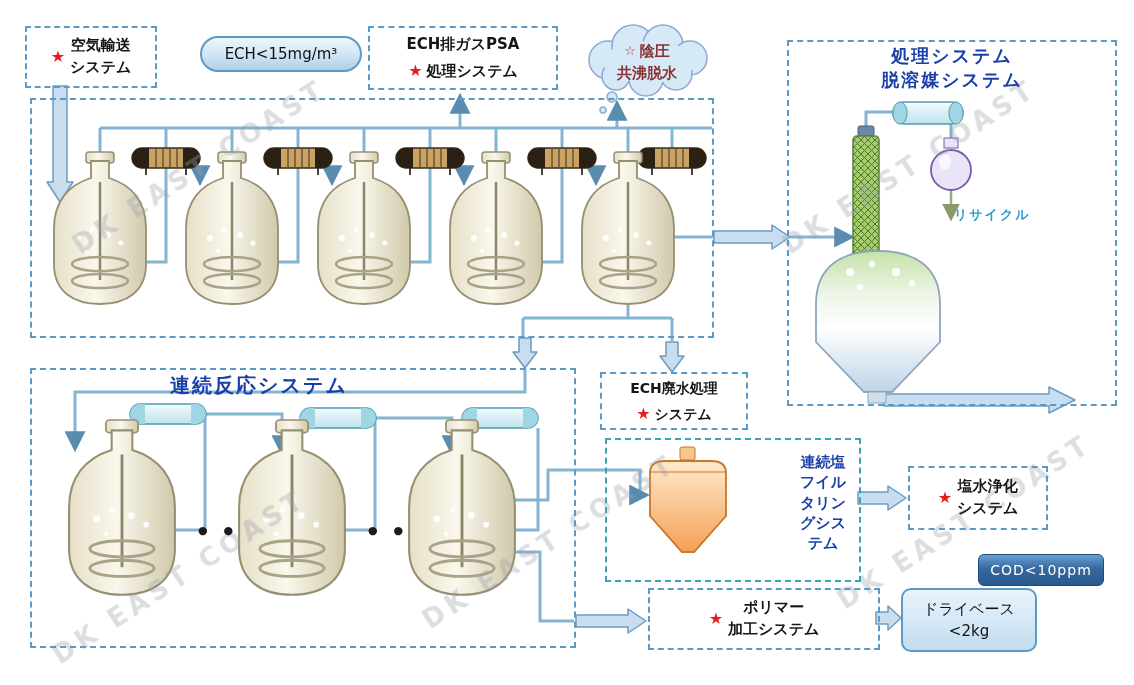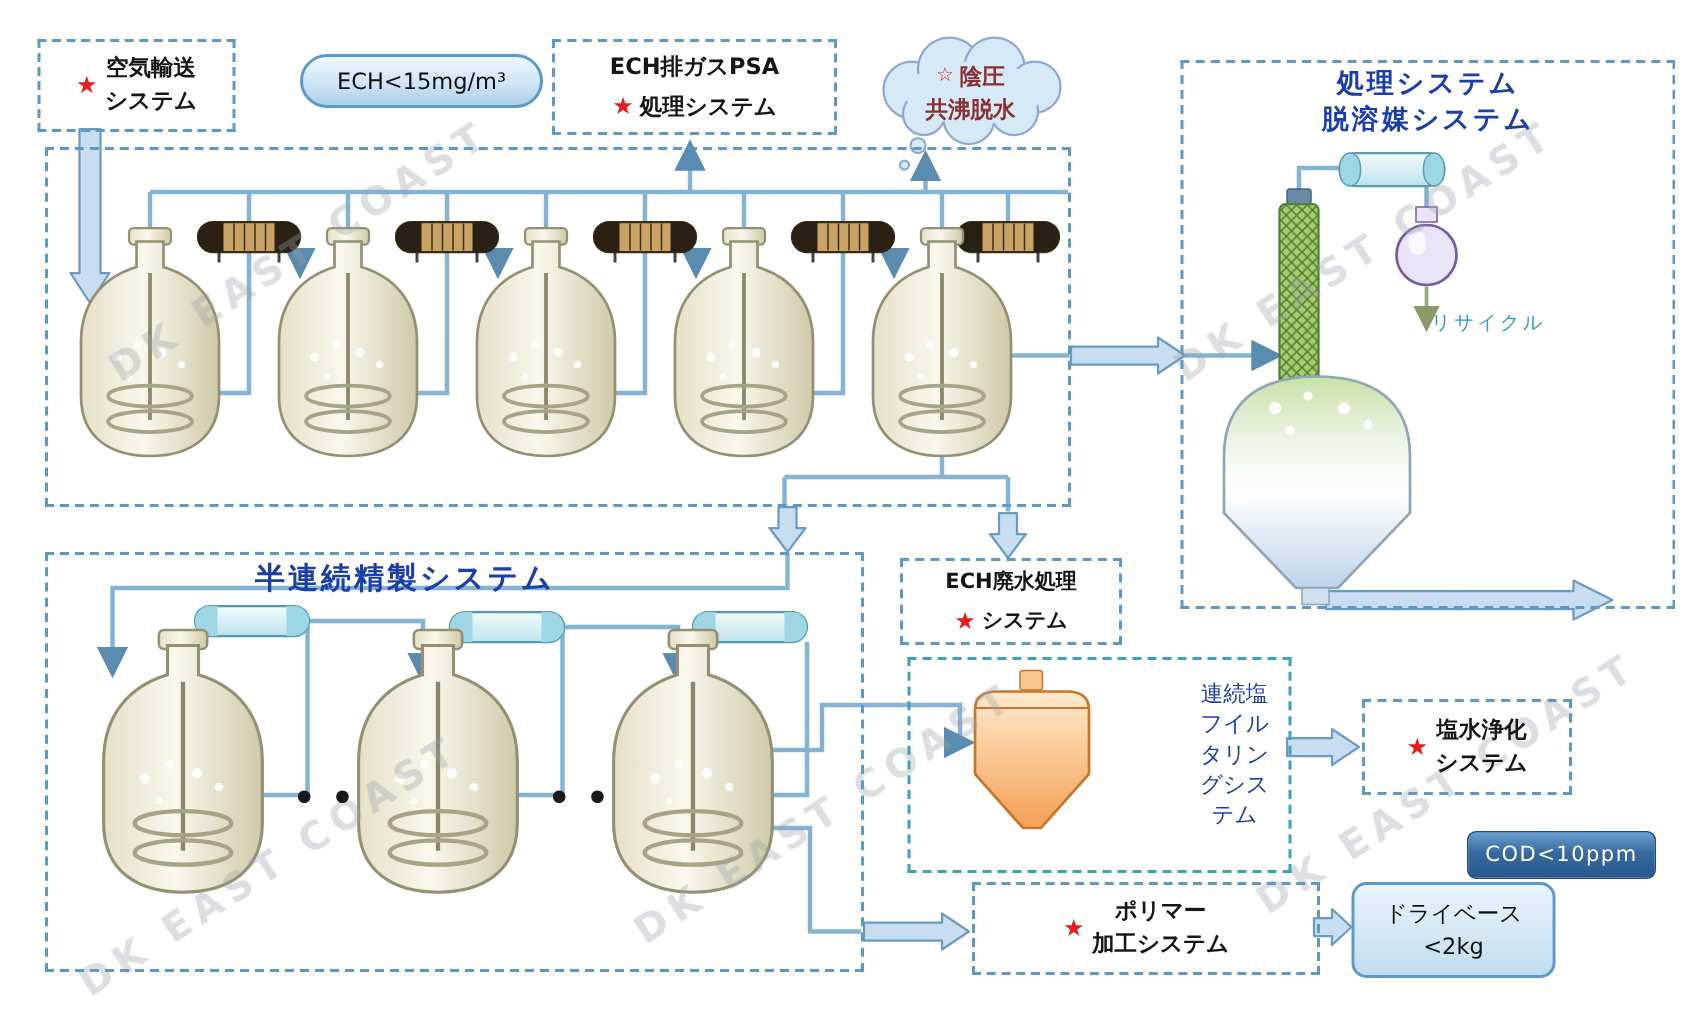--- a/index.html
+++ b/index.html
@@ -19,22 +19,22 @@
 .pre{white-space:pre-line}
 .callout{position:absolute;display:flex;align-items:center;justify-content:center;
   font-weight:normal;color:#101010;text-align:center}
 #callout-ech{border:2px solid #5b9ac6;border-radius:18px;
   background:linear-gradient(180deg,#eef6fc 0%,#cfe4f4 55%,#aecfe8 100%);font-size:15px}
 #callout-cod{border:1px solid #1d4d80;border-radius:6px;color:#fff;font-size:14px;letter-spacing:1px;
   background:linear-gradient(180deg,#6aa0d4 0%,#37699f 45%,#27598f 100%)}
 #callout-dry{border:2px solid #5b9ac6;border-radius:10px;font-size:15px;line-height:1.5;
   background:linear-gradient(180deg,#e9f4fb 0%,#c2dcef 100%)}
 #cloud-text{color:#8b3030;font-weight:bold;font-size:15px;line-height:1.5;text-align:center}
-#salt-label{color:#1b3fa8;font-weight:normal;font-size:15px;line-height:1.35;text-align:center}
-#recycle-label{color:#2e9ad0;font-weight:normal;font-size:13px;letter-spacing:2px}
+#salt-label{color:#1b3fa8;font-weight:bold;font-size:15px;line-height:1.35;text-align:center}
+#recycle-label{color:#2e9ad0;font-weight:bold;font-size:13px;letter-spacing:2px}
 .dots{position:absolute;font-size:11px;letter-spacing:6px;color:#1a1a1a;font-weight:bold}
 </style>
 </head>
 <body>
 
 <div id="stage">
 
 <svg class="layer" width="1134" height="685" viewBox="0 0 1134 685">
   <defs>
     <linearGradient id="rg" x1="0" y1="0" x2="1" y2="0">
@@ -271,21 +271,21 @@
 </div>
 
 <div class="abs dashed sys-box" style="left:648px;top:588px;width:232px;height:62px">
   <span class="star">★</span>
   <div class="col">
     <span>ポリマー</span>
     <span>加工システム</span>
   </div>
 </div>
 
-<div class="title" style="left:170px;top:372px;font-size:20px">半連続精製システム</div>
+<div class="title" style="left:170px;top:372px;font-size:20px">連続反応システム</div>
 <div class="title pre" style="left:832px;top:44px;width:240px;font-size:18px;text-align:center;line-height:1.35">処理システム
 脱溶媒システム</div>
 <div class="abs pre" id="salt-label" style="left:790px;top:452px;width:66px">連続塩
 フイル
 タリン
 グシス
 テム</div>
 <div class="abs" id="recycle-label" style="left:954px;top:206px">リサイクル</div>
 
 <div class="abs col" id="cloud-text" style="left:591px;top:38px;width:112px;height:48px">

